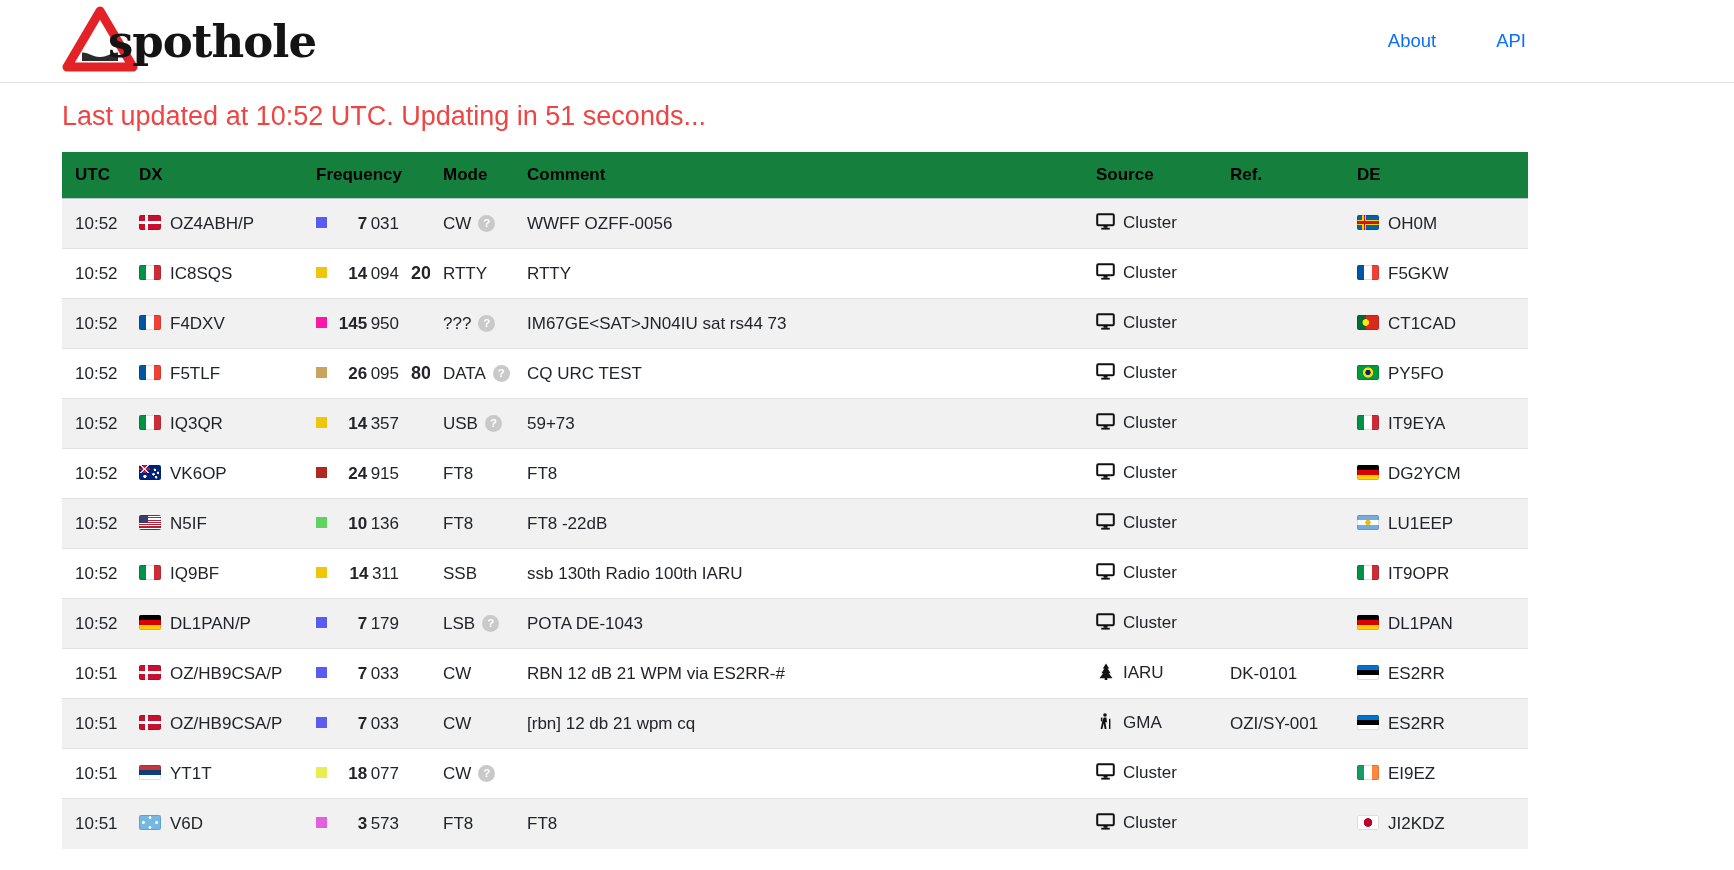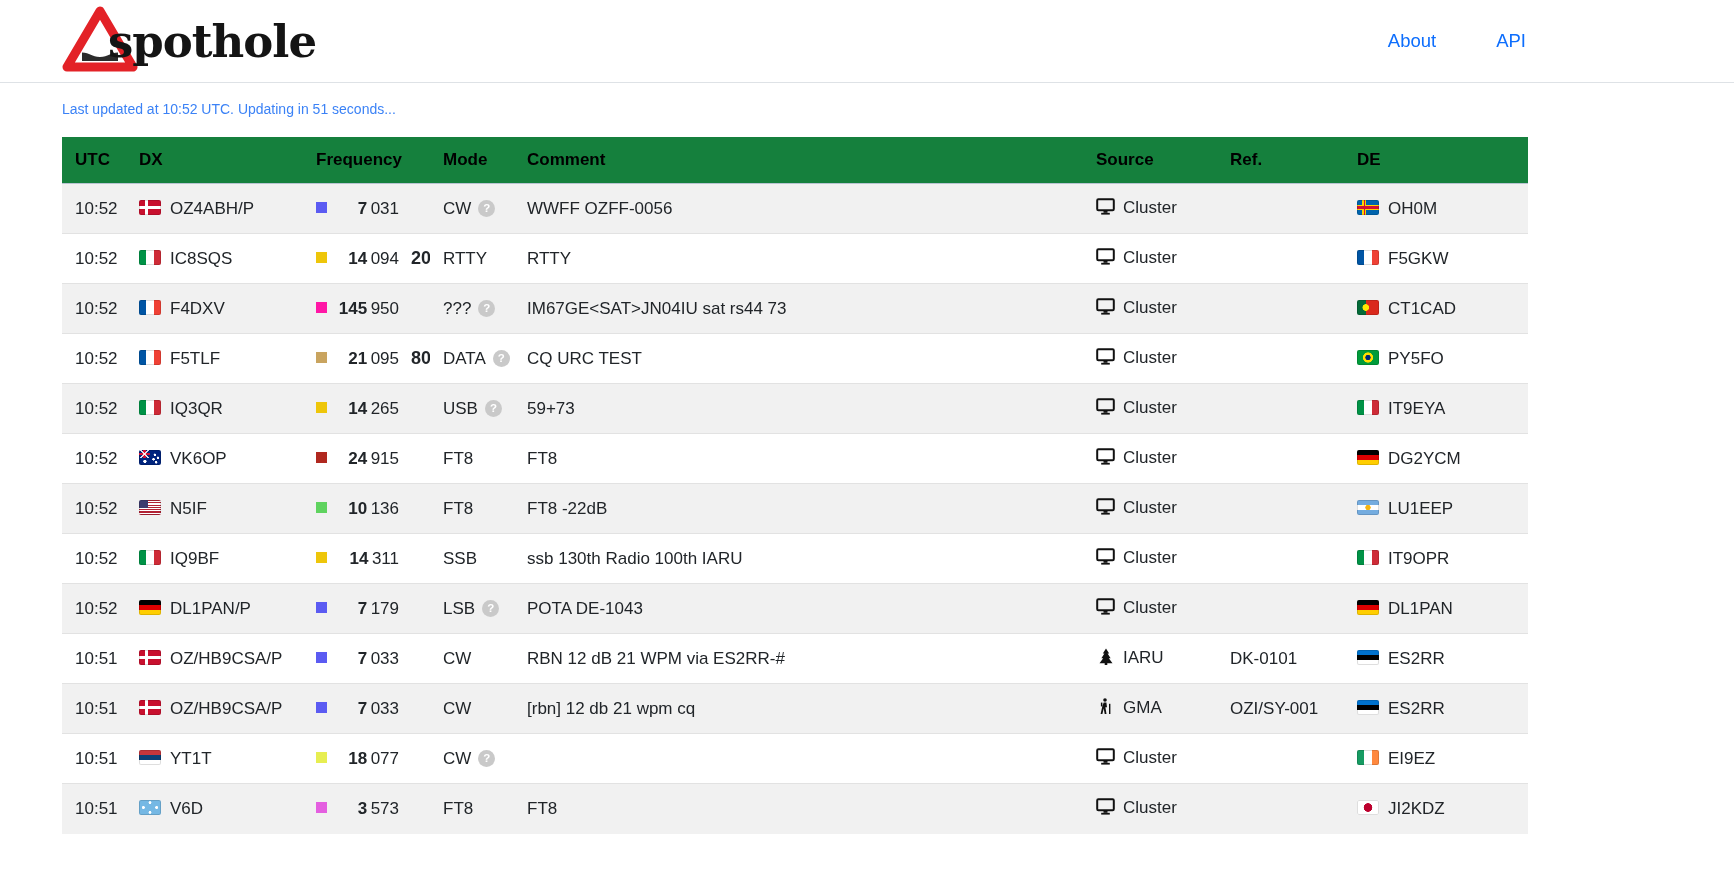--- a/index.html
+++ b/index.html
@@ -11,21 +11,21 @@
   .topbar { border-bottom: 1px solid #dee2e6; }
   .topbar-inner { display: flex; align-items: center; padding: 6px 0 6px 0; height: 82px; }
   .logo { display: flex; align-items: center; cursor: pointer; }
   .brand-text { font-family: "DejaVu Serif", "Liberation Serif", serif; font-weight: bold;
     font-size: 45px; letter-spacing: -1px; color: #141414; margin-left: -30px; position: relative; z-index: 2; }
   .nav-links { margin-left: auto; display: flex; gap: 60px; padding-right: 2px; }
   .nav-links a { color: #0d6efd; text-decoration: none; font-size: 18.5px; cursor: pointer; }
 
   
   .toolbar { display: flex; align-items: center; justify-content: space-between; padding-top: 18px; }
-  .status-text { font-size: 14px; color: #3b82f6; }
+  .status-text { font-size: 27px; color: #ef4444; }
   .btn-group-right { display: flex; gap: 9px; }
   .btn-outline { font-size: 18px; color: #0d6efd; background: #fff; border: 1px solid #0d6efd;
     border-radius: 8px; padding: 7px 16px; cursor: pointer; font-family: inherit; }
 
   
   table.spots { margin-top: 20px; border-collapse: collapse; table-layout: fixed; width: 100%; font-size: 17px; }
   col.c-utc { width: 64px; } col.c-dx { width: 177px; } col.c-freq { width: 127px; }
   col.c-mode { width: 84px; } col.c-comment { width: 569px; } col.c-source { width: 134px; }
   col.c-ref { width: 127px; } col.c-de { width: 184px; }
   thead th { background: #15803d; text-align: left; font-weight: 700; color: #000;
@@ -185,35 +185,35 @@
                 <rect x="1.2" y="1.2" width="16.6" height="11" rx="1.2" fill="none" stroke="#111" stroke-width="2"></rect>
                 <rect x="7.5" y="12.6" width="4" height="2.2" fill="#111"></rect>
                 <rect x="5.2" y="14.8" width="8.6" height="1.8" fill="#111"></rect>
               </svg></span><span>Cluster</span></td>
           <td></td>
           <td><span class="flag flag-pt"></span><span class="callsign">CT1CAD</span></td>
         </tr>
         <tr>
           <td>10:52</td>
           <td><span class="flag flag-fr"></span><span class="callsign">F5TLF</span></td>
-          <td><span class="band-sq" style="background: rgb(201, 164, 95);"></span><span class="freq-main"><b>21</b> <span>095</span></span><span class="freq-hz">800</span></td>
+          <td><span class="band-sq" style="background: rgb(201, 164, 95);"></span><span class="freq-main"><b>26</b> <span>095</span></span><span class="freq-hz">800</span></td>
           <td><span>DATA</span><span class="qmark">?</span></td>
           <td>CQ URC TEST</td>
           <td><span class="src-ico"><svg width="19" height="17" viewBox="0 0 19 17">
                 <rect x="1.2" y="1.2" width="16.6" height="11" rx="1.2" fill="none" stroke="#111" stroke-width="2"></rect>
                 <rect x="7.5" y="12.6" width="4" height="2.2" fill="#111"></rect>
                 <rect x="5.2" y="14.8" width="8.6" height="1.8" fill="#111"></rect>
               </svg></span><span>Cluster</span></td>
           <td></td>
           <td><span class="flag flag-br"></span><span class="callsign">PY5FO</span></td>
         </tr>
         <tr>
           <td>10:52</td>
           <td><span class="flag flag-it"></span><span class="callsign">IQ3QR</span></td>
-          <td><span class="band-sq" style="background: rgb(238, 198, 10);"></span><span class="freq-main"><b>14</b> <span>265</span></span></td>
+          <td><span class="band-sq" style="background: rgb(238, 198, 10);"></span><span class="freq-main"><b>14</b> <span>357</span></span></td>
           <td><span>USB</span><span class="qmark">?</span></td>
           <td>59+73</td>
           <td><span class="src-ico"><svg width="19" height="17" viewBox="0 0 19 17">
                 <rect x="1.2" y="1.2" width="16.6" height="11" rx="1.2" fill="none" stroke="#111" stroke-width="2"></rect>
                 <rect x="7.5" y="12.6" width="4" height="2.2" fill="#111"></rect>
                 <rect x="5.2" y="14.8" width="8.6" height="1.8" fill="#111"></rect>
               </svg></span><span>Cluster</span></td>
           <td></td>
           <td><span class="flag flag-it"></span><span class="callsign">IT9EYA</span></td>
         </tr>

